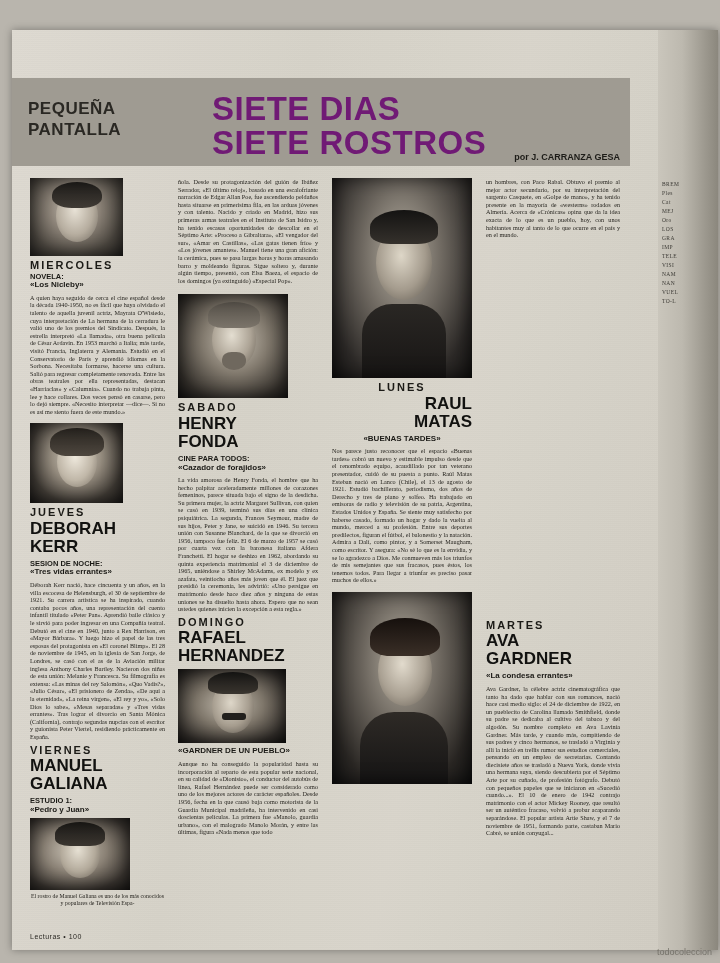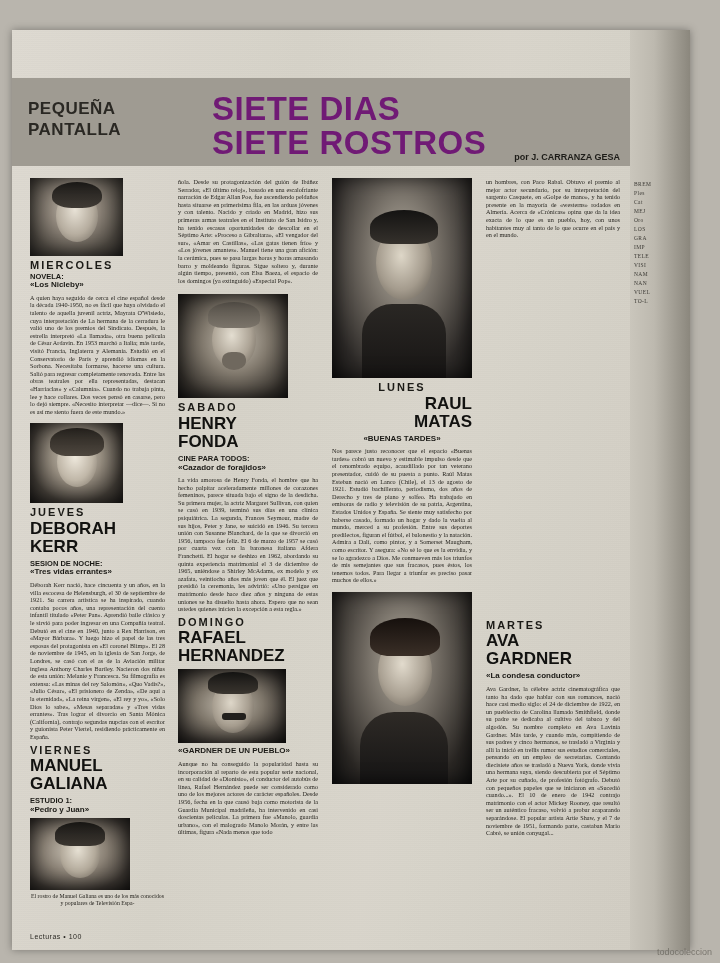--- a/index.html
+++ b/index.html
@@ -8,20 +8,21 @@
     background:#b9b5ad;
     font-family:"Liberation Serif", serif;
     overflow:hidden;
   }
   
   .page{
     position:absolute;left:12px;top:30px;width:678px;height:920px;
     background:#d9d5cc;
     box-shadow:0 0 8px rgba(0,0,0,.35);
     overflow:hidden;
+    padding-left:28px;
   }
   .paper-grain{
     position:absolute;inset:0;
     background:
       repeating-linear-gradient(0deg, rgba(0,0,0,0.012) 0 1px, rgba(255,255,255,0.012) 1px 2px),
       linear-gradient(100deg,#dedad1 0%,#d6d2c8 35%,#d9d5cb 60%,#cfcbc1 100%);
     pointer-events:none;
   }
   
   .edge{
@@ -240,21 +241,21 @@
   <div class="col c4">
     <p>un hombres, con Paco Rabal. Obtuvo el premio al mejor actor secundario, por su interpretación del sargento Casquete, en «Golpe de mano», y ha tenido presente en la mayoría de «westerns» rodados en Almería. Acerca de «Crónicas» opina que da la idea exacta de lo que es un pueblo, hoy, con unos habitantes muy al tanto de lo que ocurre en el país y en el mundo.</p>
 
     <div style="height:372px;"></div>
 
     <div class="daylabel">MARTES</div>
     <div class="name">
       <span>AVA</span><br>
       <span>GARDNER</span>
     </div>
-    <div class="progtitle">«La condesa conductor»</div>
+    <div class="progtitle">«La condesa errantes»</div>
     <p>Ava Gardner, la célebre actriz cinematográfica que tanto ha dado que hablar con sus romances, nació hace casi medio siglo: el 24 de diciembre de 1922, en un pueblecito de Carolina llamado Smithfield, donde su padre se dedicaba al cultivo del tabaco y del algodón. Su nombre completo en Ava Lavinia Gardner. Más tarde, y cuando más, compitiendo de sus padres y cinco hermanos, se trasladó a Virginia y allí la inició en trellis rumor sus estudios comerciales, pensando en un empleo de secretarias. Contando diecisiete años se trasladó a Nueva York, donde vivía una hermana suya, siendo descubierta por el Séptimo Arte por su cuñado, de profesión fotógrafo. Debutó con pequeños papeles que se iniciaron en «Sucedió cuando...». El 10 de enero de 1942 contrajo matrimonio con el actor Mickey Rooney, que resultó ser un auténtico fracaso, volvió a probar acaparando separándose. El popular artista Artie Shaw, y el 7 de noviembre de 1951, formando parte, castaban Mario Cabré, se unión conyugal...</p>
   </div>
 
   <div class="footer">Lecturas • 100</div>
 
   <div class="edge"></div>
   <div class="edge-col">
     <div>BREM</div>
     <div></div>
     <div>Ples</div>

